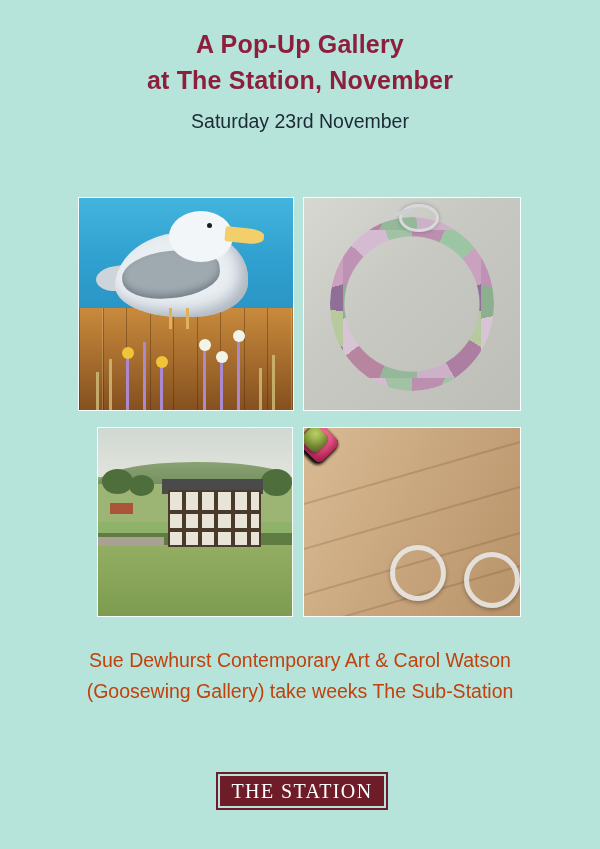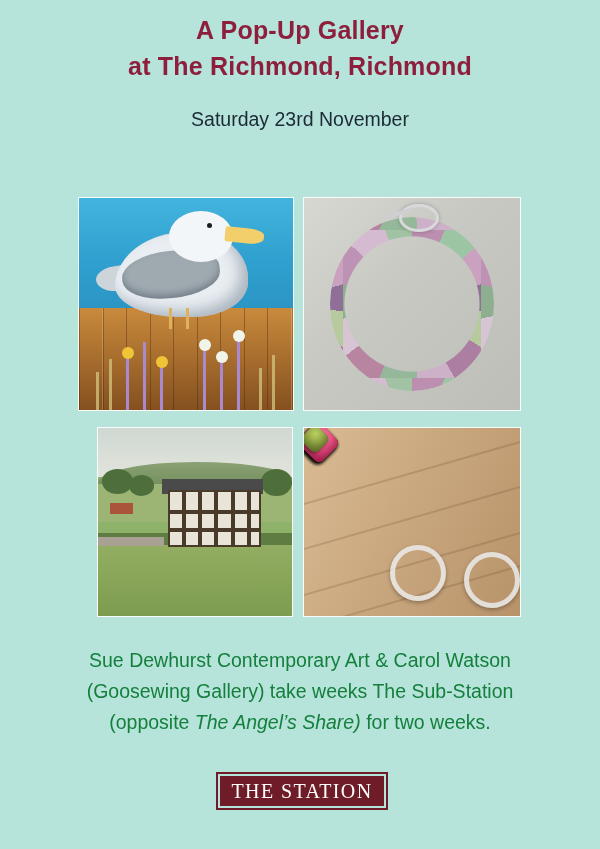--- a/index.html
+++ b/index.html
@@ -16,32 +16,32 @@
   .poster {
     position: relative;
     width: 600px;
     height: 849px;
     background: #b6e3da;
     box-sizing: border-box;
   }
 
   
   .headings {
-    padding-top: 12px;
+    padding-top: 26px;
     text-align: center;
   }
   .title-line {
     color: #8d1f3d;
     font-weight: bold;
     font-size: 25px;
     line-height: 36px;
     letter-spacing: 0.2px;
   }
   .subtitle-block {
-    margin-top: 20px;
+    margin-top: 8px;
     color: #1b2a34;
     font-size: 19.5px;
     line-height: 30px;
   }
 
   
   .grid {
     position: absolute;
     left: 0;
     top: 198px;
@@ -250,21 +250,21 @@
     box-shadow:0 2px 4px rgba(0,0,0,0.3);
   }
 
   
   .footer-text {
     position: absolute;
     left: 0;
     top: 645px;
     width: 600px;
     text-align: center;
-    color: #15803d;
+    color: #c2410c;
     font-size: 19.5px;
     line-height: 31px;
   }
   .footer-text em { font-style: italic; }
 
   
   .logo {
     position: absolute;
     left: 216px;
     top: 772px;
@@ -284,21 +284,21 @@
     letter-spacing: 1.4px;
   }
 </style>
 </head>
 <body>
 
 <div class="poster">
 
   <div class="headings">
     <div class="title-line">A Pop-Up Gallery</div>
-    <div class="title-line">at The Richmond, Richmond</div>
+    <div class="title-line">at The Station, November</div>
     <div class="subtitle-block">
       <div>Saturday 23rd November</div>
     </div>
   </div>
 
   <div class="grid">
 
     <div class="cell c1">
       <div class="inner">
         <div class="art-gull">
@@ -413,22 +413,19 @@
             <div class="bead green sm" style="left:68%; top:56%;"></div>
           </div>
         </div>
       </div>
     </div>
   </div>
 
   <div class="footer-text">
     <div>Sue Dewhurst Contemporary Art &amp; Carol Watson</div>
     <div>(Goosewing Gallery) take weeks The Sub-Station</div>
-    <div>
-      <span>(opposite </span><em>The Angel’s Share)</em><span> for two weeks.</span>
-    </div>
   </div>
 
   <div class="logo">
     <span class="logo-text">THE STATION</span>
   </div>
 
 </div>
 
 </body></html>

